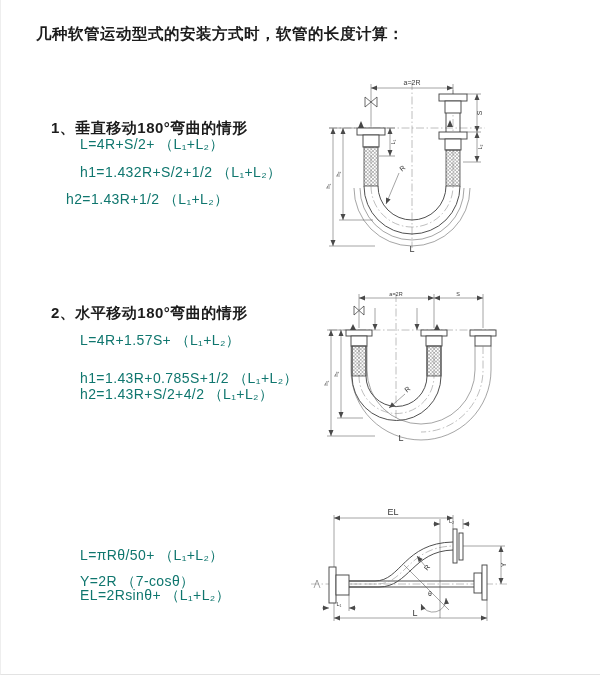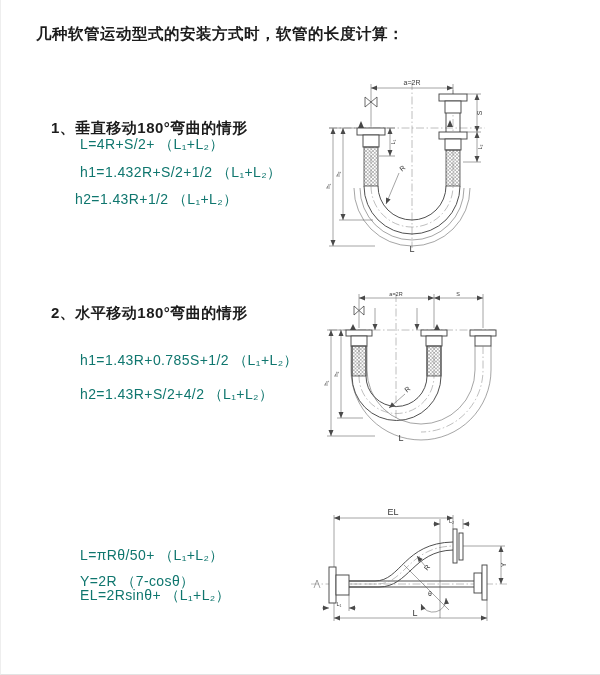--- a/index.html
+++ b/index.html
@@ -35,24 +35,25 @@
 </head>
 <body>
 
 <div class="page">
 
   <div class="title">几种软管运动型式的安装方式时，软管的长度计算：</div>
 
   <div class="heading" style="left:50px;top:107px;margin-top:12px;">1、垂直移动180°弯曲的情形</div>
   <div class="formula" style="left:79px;top:136px;">L=4R+S/2+ （L₁+L₂）</div>
   <div class="formula" style="left:79px;top:164px;">h1=1.432R+S/2+1/2 （L₁+L₂）</div>
-  <div class="formula" style="left:74px;top:191px;">h2=1.43R+1/2 （L₁+L₂）</div>
+  <div class="formula" style="left:65px;top:191px;">h2=1.43R+1/2 （L₁+L₂）</div>
 
   <div class="heading" style="left:50px;top:304px;text-align:right;">2、水平移动180°弯曲的情形</div>
-  <div class="formula" style="left:79px;top:352px;">h1=1.43R+0.785S+1/2 （L₁+L₂）</div>
+  <div class="formula" style="left:79px;top:332px;">L=4R+1.57S+ （L₁+L₂）</div>
+  <div class="formula" style="left:79px;top:370px;">h1=1.43R+0.785S+1/2 （L₁+L₂）</div>
   <div class="formula" style="left:79px;top:386px;">h2=1.43R+S/2+4/2 （L₁+L₂）</div>
 
   <div class="formula" style="left:79px;top:547px;">L=πRθ/50+ （L₁+L₂）</div>
   <div class="formula" style="left:79px;top:573px;">Y=2R （7-cosθ）</div>
   <div class="formula" style="left:79px;top:587px;">EL=2Rsinθ+ （L₁+L₂）</div>
 
   <svg class="diagram" style="left:316px;top:74px;" width="184" height="180" viewBox="0 0 184 180">
     <defs>
       <marker id="ae" markerUnits="userSpaceOnUse" markerWidth="7" markerHeight="7" refX="6.5" refY="3.5" orient="auto">
         <path d="M0.5,1 L6.5,3.5 L0.5,6 Z" fill="#4a4a4a"></path>

